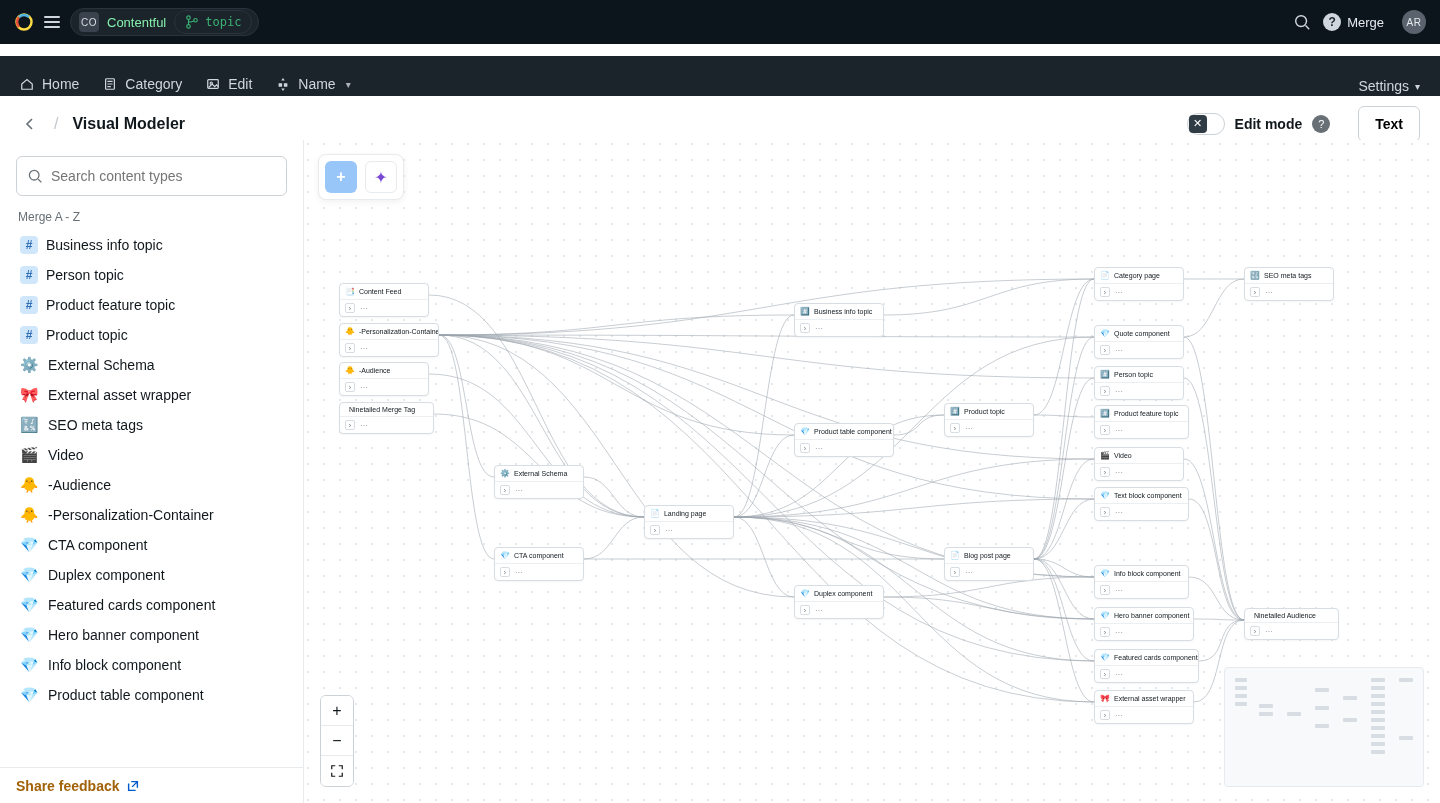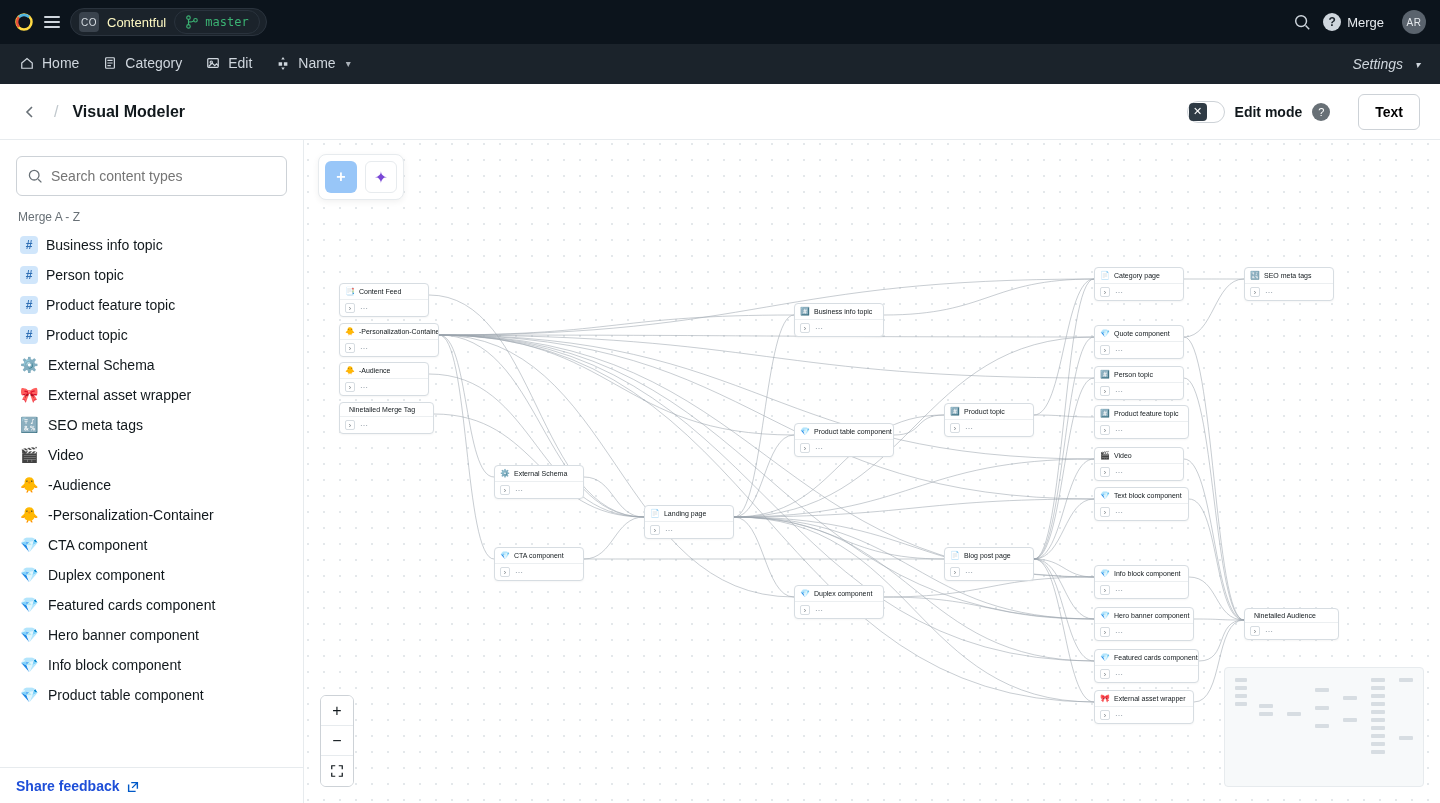--- a/index.html
+++ b/index.html
@@ -4,34 +4,34 @@
 <style>
   * { box-sizing: border-box; margin: 0; padding: 0; }
   html, body { width: 1440px; height: 803px; font-family: -apple-system, BlinkMacSystemFont, "Segoe UI", Helvetica, Arial, sans-serif; color: #11181C; background:#fff; overflow:hidden; }
   
   .topbar { height: 44px; background:#0C141C; display:flex; align-items:center; padding:0 14px; color:#fff; gap:10px; }
   .logo { width:20px; height:20px; display:inline-flex; align-items:center; justify-content:center; }
   .hamburger { display:inline-flex; flex-direction:column; gap:3px; cursor:pointer; }
   .hamburger span { width:16px; height:2px; background:#cfd6dd; border-radius:1px; }
   .org-chip { display:flex; align-items:center; gap:8px; background:#1b232b; border-radius:14px; height:28px; padding:0 6px 0 8px; border:1px solid #2a333d; }
   .org-av { width:20px; height:20px; border-radius:4px; background:#3a434d; color:#d7dde2; font-size:10px; display:flex; align-items:center; justify-content:center; letter-spacing:0.5px; }
-  .org-name { font-size:13px; color:#fef9c3; }
+  .org-name { font-size:13px; color:#86efac; }
   .branch-chip { display:flex; align-items:center; gap:6px; background:#1b232b; border:1px solid #2a333d; border-radius:14px; height:24px; padding:0 10px; font-family: ui-monospace, SFMono-Regular, Menlo, monospace; font-size:12px; color:#3BB273; }
   .topbar .spacer { flex:1; }
   .top-icon { width:22px; height:22px; display:inline-flex; align-items:center; justify-content:center; color:#cfd6dd; cursor:pointer; }
   .top-help { display:flex; align-items:center; gap:6px; color:#e6eaee; font-size:13px; cursor:pointer; }
   .avatar { width:24px; height:24px; border-radius:50%; background:#5a636d; color:#e6eaee; font-size:10px; display:flex; align-items:center; justify-content:center; letter-spacing:0.5px; margin-left:8px; cursor:pointer; }
 
   
-  .nav { height: 40px; background:#1b232b; display:flex; align-items:center; padding:12px 8px; }
+  .nav { height: 40px; background:#1b232b; display:flex; align-items:flex-end; padding:2px 8px;margin-top:12px; }
   .nav-item { display:flex; align-items:center; gap:8px; padding:0 12px; color:#cfd6dd; font-size:14px; cursor:pointer; border-bottom:2px solid transparent; }
   .nav-item.active { color:#fff; border-bottom-color:#fff; font-weight:600; }
   .nav-item .caret { font-size:10px; opacity:0.8; margin-left:2px; }
   .nav .spacer { flex:1; }
-  .nav-settings { display:flex; align-items:center; gap:12px; color:#cfd6dd; font-size:14px; padding:0 12px; cursor:pointer;font-style:italic; }
+  .nav-settings { display:flex; align-items:center; gap:6px; color:#cfd6dd; font-size:14px; padding:0 12px; cursor:pointer; }
 
   
   .subheader { height: 56px; border-bottom:1px solid #E7EBEE; display:flex; align-items:center; padding:0 20px; gap:14px; }
   .back-btn { width:20px; height:20px; display:inline-flex; align-items:center; justify-content:center; color:#687076; cursor:pointer; }
   .crumb-sep { color:#C1C8CD; }
   .page-title { font-size:16px; font-weight:700; }
   .subheader .spacer { flex:1; }
   .toggle-wrap { display:flex; align-items:center; gap:10px; }
   .toggle { width:38px; height:22px; border-radius:11px; background:#fff; border:1px solid #CDD2D7; position:relative; cursor:pointer; }
   .toggle .knob { position:absolute; top:1px; left:1px; width:18px; height:18px; border-radius:4px; background:#2F3B45; display:flex; align-items:center; justify-content:center; color:#fff; font-size:11px; }
@@ -44,21 +44,21 @@
   .sidebar { width:304px; border-right:1px solid #E7EBEE; display:flex; flex-direction:column; background:#fff; }
   .sidebar-inner { padding:16px 16px 0 16px; flex:1; overflow:hidden; display:flex; flex-direction:column; }
   .search { height:40px; border:1px solid #CDD2D7; border-radius:6px; display:flex; align-items:center; gap:8px; padding:0 10px; color:#687076; }
   .search input { border:none; outline:none; font-size:14px; flex:1; background:transparent; }
   .sort-label { font-size:12px; color:#687076; margin:14px 0 6px 2px; }
   .ct-list { flex:1; overflow:hidden; }
   .ct-item { display:flex; align-items:center; gap:8px; padding:6px 4px; font-size:14px; color:#11181C; cursor:pointer; border-radius:4px; white-space:nowrap; overflow:hidden; text-overflow:ellipsis; }
   .ct-emoji { width:20px; text-align:center; font-size:15px; flex-shrink:0; }
   .hash-badge { width:18px; height:18px; border-radius:4px; background:#D0E6FB; color:#2F6FB5; font-size:12px; display:inline-flex; align-items:center; justify-content:center; font-weight:700; flex-shrink:0; }
   .sidebar-footer { height:36px; border-top:1px solid #E7EBEE; display:flex; align-items:center; padding:0 16px; }
-  .feedback-link { color:#1d4ed8; font-size:14px; font-weight:600; cursor:pointer; display:flex; align-items:flex-end; gap:6px; }
+  .feedback-link { color:#a16207; font-size:14px; font-weight:600; cursor:pointer; display:flex; align-items:center; gap:6px; }
 
   
   .canvas { flex:1; position:relative; background:#fff; background-image:radial-gradient(#E4E8EB 1px, transparent 1px); background-size:16px 16px; background-position: -4px -4px; overflow:hidden; }
   .canvas-toolbar { position:absolute; top:14px; left:14px; display:flex; gap:8px; background:#fff; border:1px solid #E7EBEE; border-radius:8px; padding:6px; box-shadow:0 2px 6px rgba(0,0,0,0.06); }
   .tb-btn { width:32px; height:32px; border-radius:6px; display:flex; align-items:center; justify-content:center; cursor:pointer; font-size:16px; }
   .tb-add { background:#98C6F8; color:#fff; font-weight:700; }
   .tb-sparkle { background:#fff; border:1px solid #E7EBEE; color:#7A48D6; }
 
   
   .node { position:absolute; background:#fff; border:1px solid #D7DDE2; border-radius:4px; width:90px; box-shadow:0 1px 2px rgba(0,0,0,0.04); font-size:7px; z-index:2; }
@@ -104,21 +104,21 @@
   <div class="org-chip">
     <span class="org-av">CO</span>
     <span class="org-name">Contentful</span>
     <span class="branch-chip">
       <svg class="ni" viewBox="0 0 16 16">
           <circle cx="4" cy="3" r="2" fill="none" stroke="#3BB273" stroke-width="1.3"></circle>
           <circle cx="4" cy="13" r="2" fill="none" stroke="#3BB273" stroke-width="1.3"></circle>
           <circle cx="12" cy="6" r="2" fill="none" stroke="#3BB273" stroke-width="1.3"></circle>
           <path d="M4 5v6M4 8c4 0 6-0.5 6-2" stroke="#3BB273" stroke-width="1.3" fill="none"></path>
         </svg>
-      <span>master</span>
+      <span>topic</span>
     </span>
   </div>
   <div class="spacer"></div>
   <span class="top-icon">
     <svg viewBox="0 0 20 20" width="18" height="18" fill="none" stroke="currentColor" stroke-width="1.6">
         <circle cx="9" cy="9" r="6"></circle>
         <line x1="14" y1="14" x2="18" y2="18"></line>
       </svg>
   </span>
   <span class="top-help">

